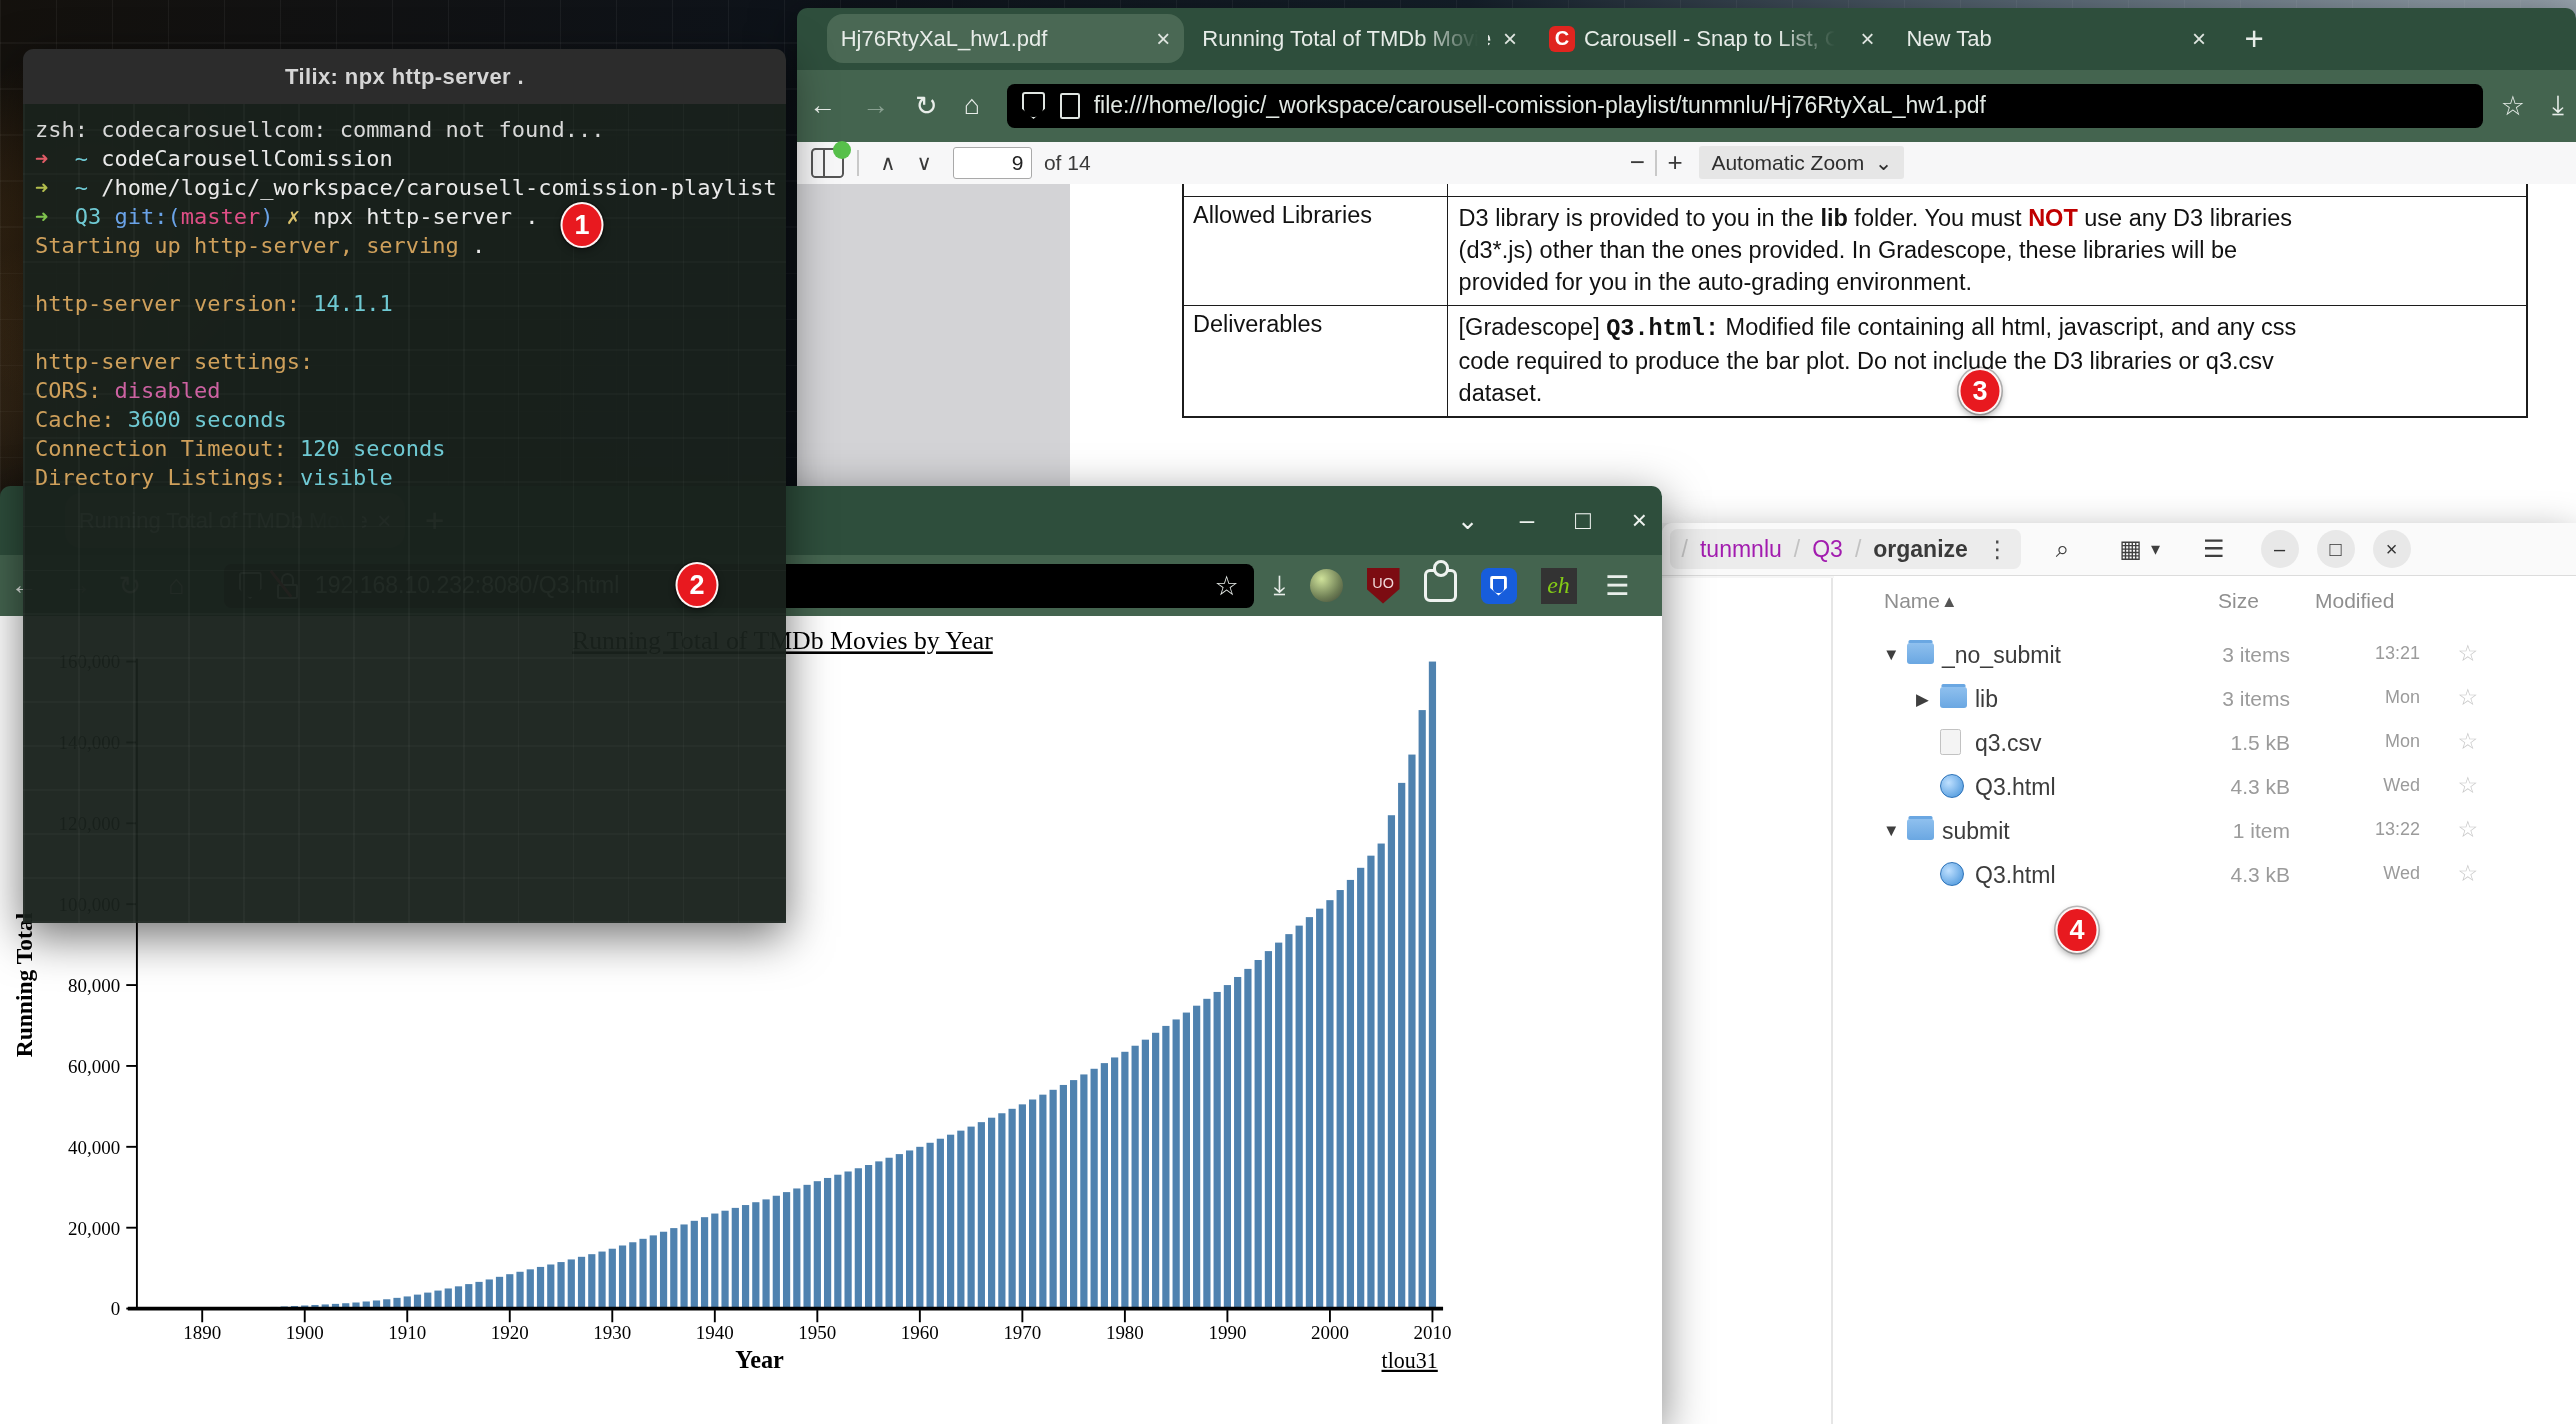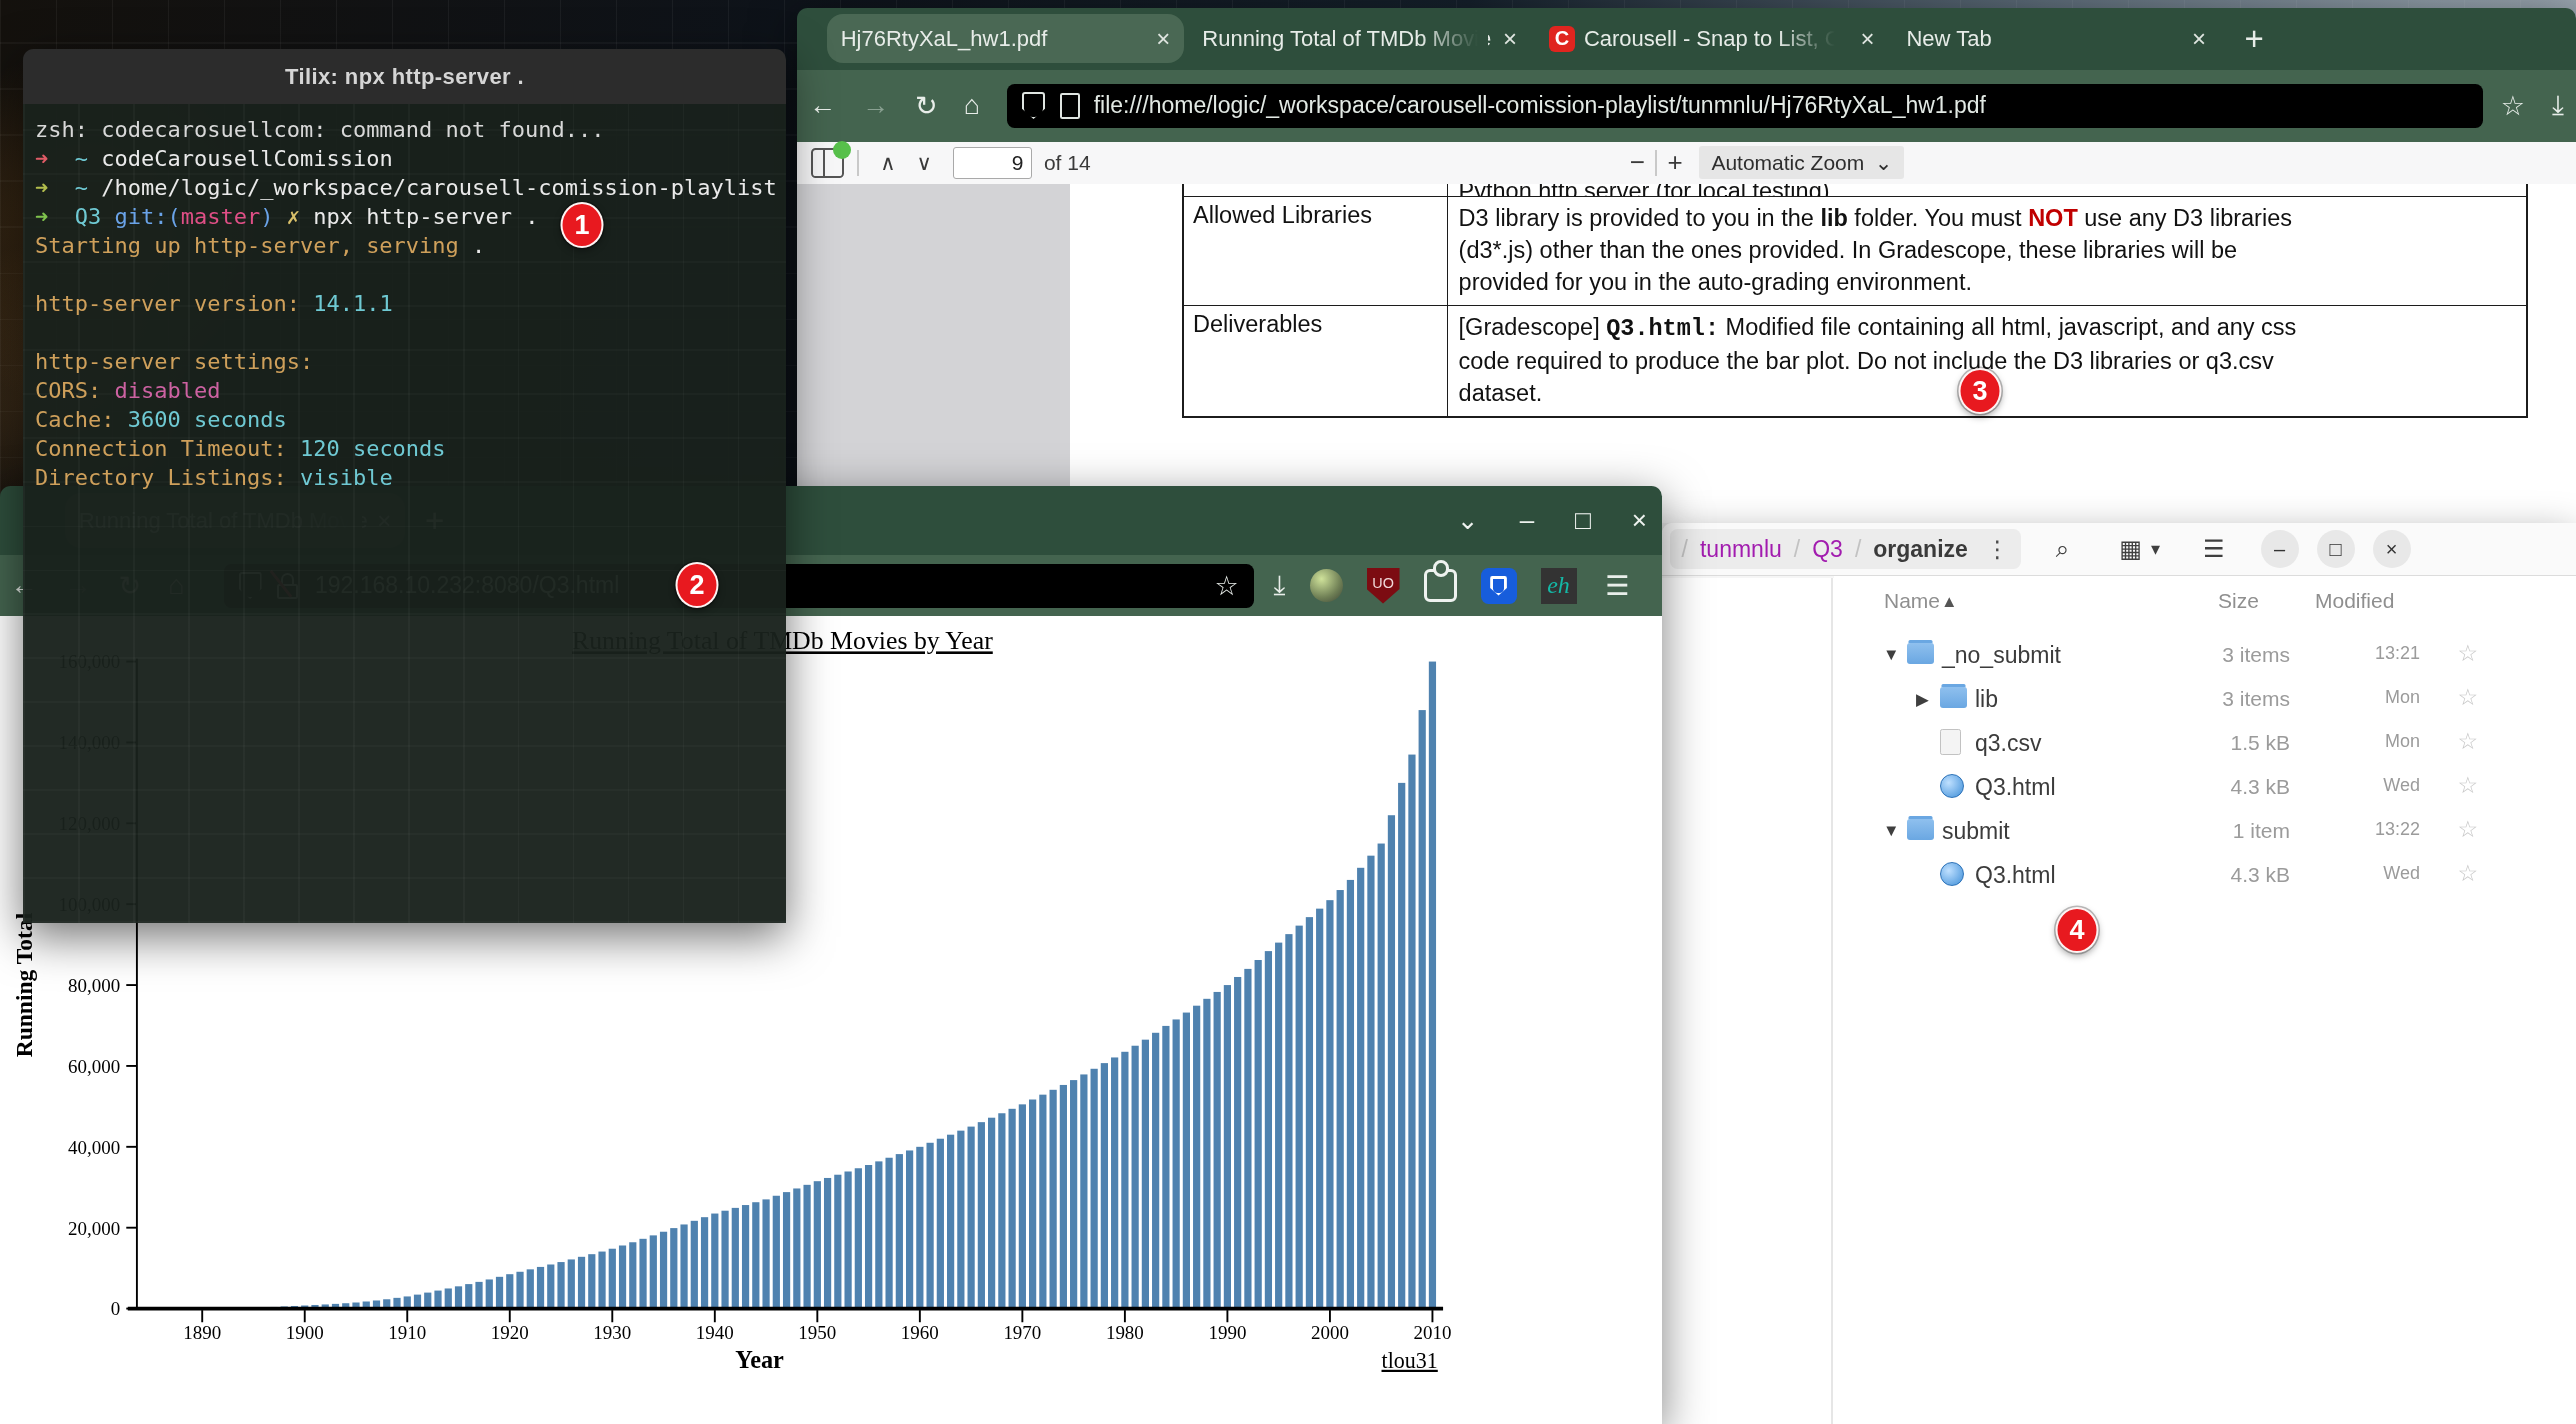--- a/index.html
+++ b/index.html
@@ -141,21 +141,21 @@
   #chart-extras { display:flex; align-items:center; gap:24px; margin-left:20px; }
   .ext-avatar { width:33px; height:33px; border-radius:50%;
     background:radial-gradient(circle at 35% 30%, #cfe29a, #6f7f55 60%, #3c4536); }
   .ext-ubo { width:33px; height:36px; background:#7c0c12; clip-path:polygon(0 0,100% 0,100% 60%,50% 100%,0 60%);
     color:#f1d9da; font-size:14.4px; font-weight:normal; display:flex; align-items:center; justify-content:center; padding-bottom:6px; }
   .ext-puzzle { width:33px; height:33px; border:3px solid #eef2ef; border-radius:6px; position:relative; background:transparent; }
   .ext-puzzle:before { content:""; position:absolute; left:6px; top:-12px; width:10.6px; height:10.6px; border:3px solid #eef2ef; border-radius:50%; background:#44644f; }
   .ext-bw { width:36px; height:36px; border-radius:7.6px; background:#175ddc; display:flex; align-items:center; justify-content:center; }
   .ext-bw .sh { width:16.7px; height:20px; border:3px solid #fff; border-radius:2.3px 2.3px 7.6px 7.6px;
     clip-path:polygon(0 0,100% 0,100% 62%,50% 100%,0 62%); }
-  .ext-eh { width:36px; height:36px; background:#333; color:#14b8a6; font-family:"Liberation Serif",serif;
+  .ext-eh { width:36px; height:36px; background:#333; color:#84cc16; font-family:"Liberation Serif",serif;
     font-style:italic; font-size:24px; display:flex; align-items:center; justify-content:center; }
   #chart-content { position:absolute; top:130px; left:0; right:0; bottom:0; background:#fff; }
 
   
   .badge { position:absolute; width:43px; height:46px; border-radius:50%; background:#e8191f;
     border:2.3px solid rgba(255,255,255,.95); box-shadow:0 0 0 1.5px rgba(0,0,0,.25), 0 3px 7.6px rgba(0,0,0,.35);
     color:#fff; font-size:27px; font-weight:bold; display:flex; align-items:center; justify-content:center;
     transform:translate(-50%,-50%); z-index:50; }
 </style>
 </head>
@@ -219,21 +219,20 @@
     <div class="zoom-box" style="margin-left:16.7px;">
       <span>Automatic Zoom</span>
       <span>⌄</span>
     </div>
   </div>
   <div id="pdf-content">
     <div id="pdf-page">
       <div id="pdf-table">
         <div class="trow" style="height:21px;overflow:hidden;">
           <div class="c1"></div>
-          <div class="c2" style="padding-top:0;"><span id="pdf-partial-toprow">Python http server (for local testing)</span></div>
         </div>
         <div class="trow">
           <div class="c1">Allowed Libraries</div>
           <div class="c2">
               <div><span>D3 library is provided to you in the </span><span class="seg-b">lib</span><span> folder. You must </span><span class="seg-rb">NOT</span><span> use any D3 libraries</span></div>
               <div><span>(d3*.js) other than the ones provided.  In Gradescope, these libraries will be</span></div>
               <div><span>provided for you in the auto-grading environment.</span></div>
             </div>
         </div>
         <div class="trow">

